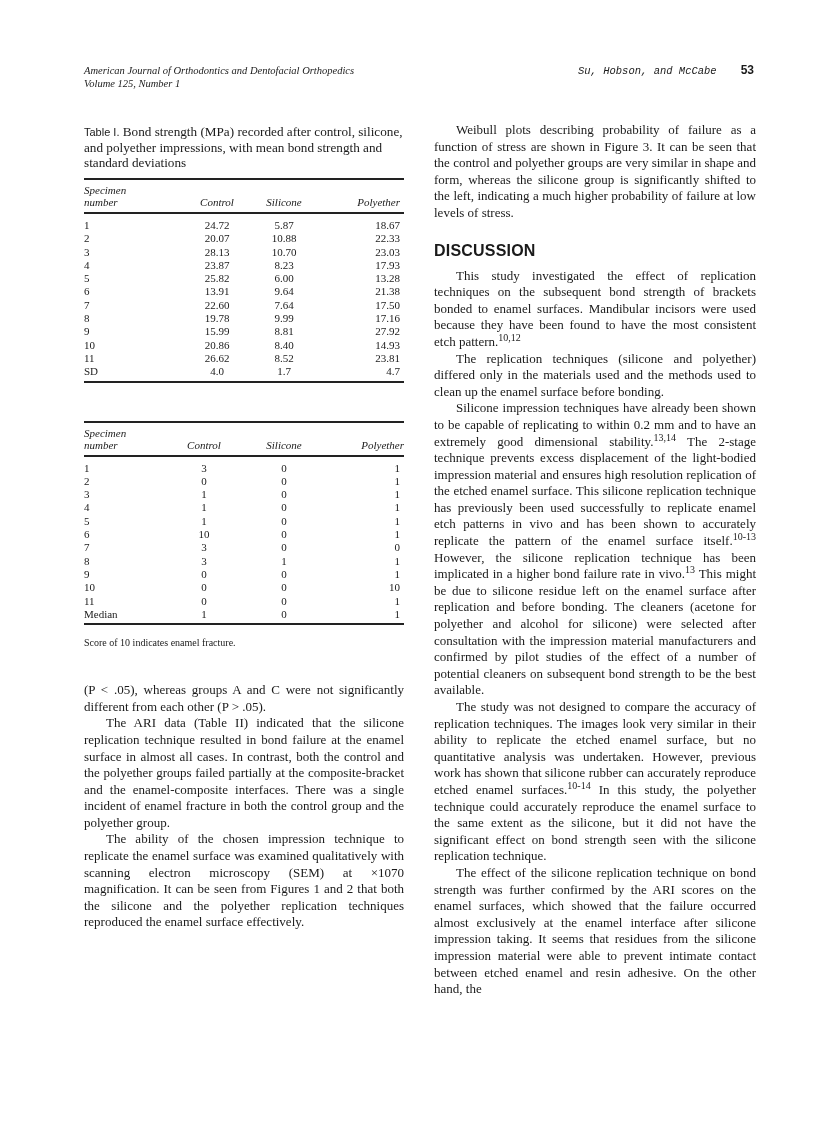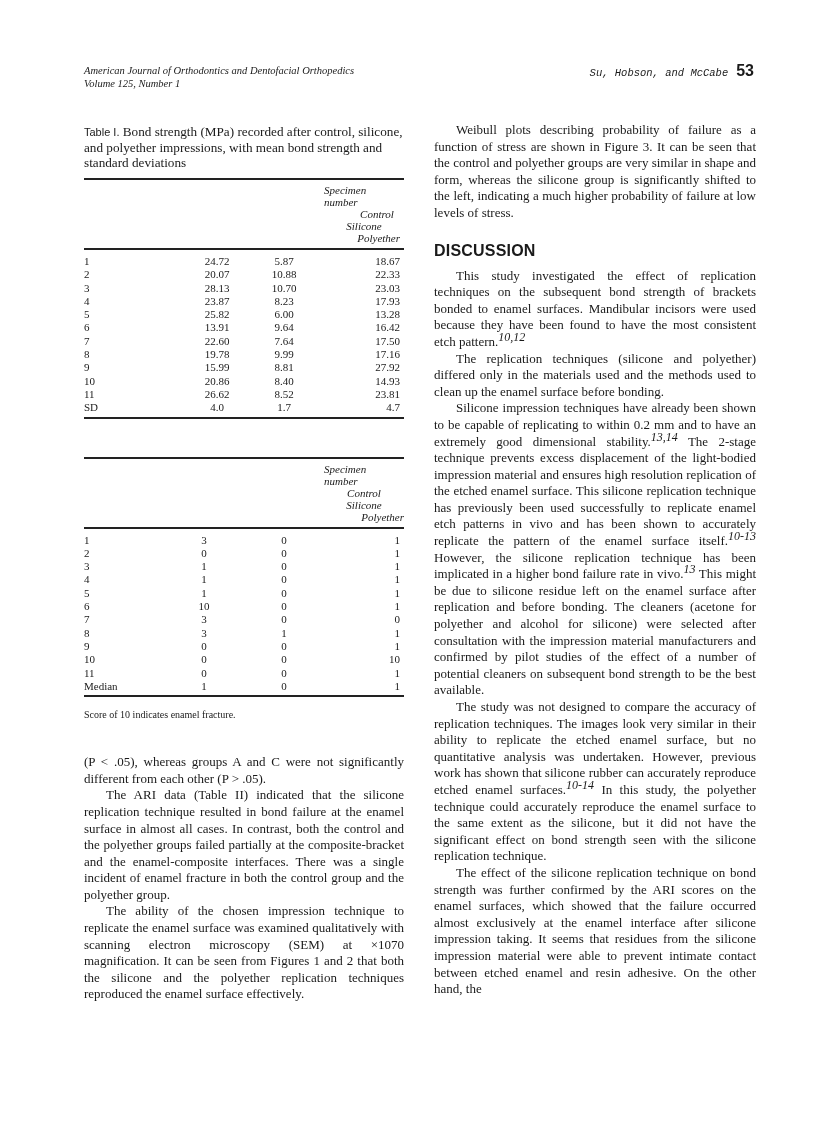--- a/index.html
+++ b/index.html
@@ -1,41 +1,41 @@
 <!DOCTYPE html>
 <html><head>
 <meta charset="utf-8">
 <style>
   html, body { margin: 0; padding: 0; background: #ffffff; }
   body { width: 838px; height: 1122px; position: relative; overflow: hidden; color: #1a1a1a; font-family: "Liberation Serif", serif; }
   .hdr-left { position: absolute; left: 84px; top: 64px; font-style: italic; font-size: 10.5px; line-height: 13px; }
   .hdr-right { position: absolute; right: 84px; top: 64px; font-size: 10.5px; line-height: 13px; }
   .hdr-right .auth { font-style: italic; font-family: Liberation Mono, monospace; }
-  .hdr-right .pg { font-family: "Liberation Sans", sans-serif; font-weight: bold; font-size: 16px; margin-left: 8px; }
+  .hdr-right .pg { font-family: "Liberation Sans", sans-serif; font-weight: bold; font-size: 12px; margin-left: 24px; }
 
   .col-left { position: absolute; left: 84px; top: 124px; width: 320px; }
   .col-right { position: absolute; left: 434px; top: 122px; width: 322px; }
 
   .tbl-caption { font-size: 13.2px; line-height: 15px; margin: 0 0 8px 0; }
   .tbl-caption .lab { font-family: "Liberation Sans", sans-serif; font-size: 11px; }
   .tbl { width: 320px; border-top: 2px solid #222; border-bottom: 2px solid #222; }
-  .tbl-head { display: flex; align-items: flex-end; border-bottom: 2px solid #222; padding: 4px 0 4px 0; font-style: italic; font-size: 11px; line-height: 12px; flex-direction: column; }
+  .tbl-head { display: flex; align-items: flex-end; border-bottom: 2px solid #222; padding: 4px 0 4px 0; font-style: italic; font-size: 11px; line-height: 12px; }
   .tbl-body { padding: 5px 0 2px 0; }
   .row { display: flex; font-size: 11px; line-height: 13.3px; }
   .c0 { width: 80px; }
   .c1 { width: 80px; text-align: center; }
   .c2 { width: 80px; text-align: center; }
   .c3 { width: 80px; text-align: right; padding-right: 4px; box-sizing: border-box; }
   .tbl1-v .c1 { padding-left: 26px; box-sizing: border-box; }
   .tbl-note { font-size: 10px; margin-top: 12px; }
 
   p.body { font-size: 13px; line-height: 16.6px; text-align: justify; margin: 0; }
   p.indent { text-indent: 22px; }
   h2.sec { font-family: "Liberation Sans", sans-serif; font-weight: bold; font-size: 16px; margin: 20px 0 8px 0; letter-spacing: 0.2px; }
-  sup { font-size: 12px; line-height: 0; font-style: italic; }
+  sup { font-size: 10px; line-height: 0; }
 </style>
 </head>
 <body>
 
 <div class="hdr-left">
   <div>American Journal of Orthodontics and Dentofacial Orthopedics</div>
   <div>Volume 125, Number 1</div>
 </div>
 <div class="hdr-right">
   <span class="auth">Su, Hobson, and McCabe</span><span class="pg">53</span>
@@ -85,21 +85,21 @@
         <div class="row">
           <div class="c0">5</div>
           <div class="c1">25.82</div>
           <div class="c2">6.00</div>
           <div class="c3">13.28</div>
         </div>
         <div class="row">
           <div class="c0">6</div>
           <div class="c1">13.91</div>
           <div class="c2">9.64</div>
-          <div class="c3">16.42</div>
+          <div class="c3">21.38</div>
         </div>
         <div class="row">
           <div class="c0">7</div>
           <div class="c1">22.60</div>
           <div class="c2">7.64</div>
           <div class="c3">17.50</div>
         </div>
         <div class="row">
           <div class="c0">8</div>
           <div class="c1">19.78</div>

